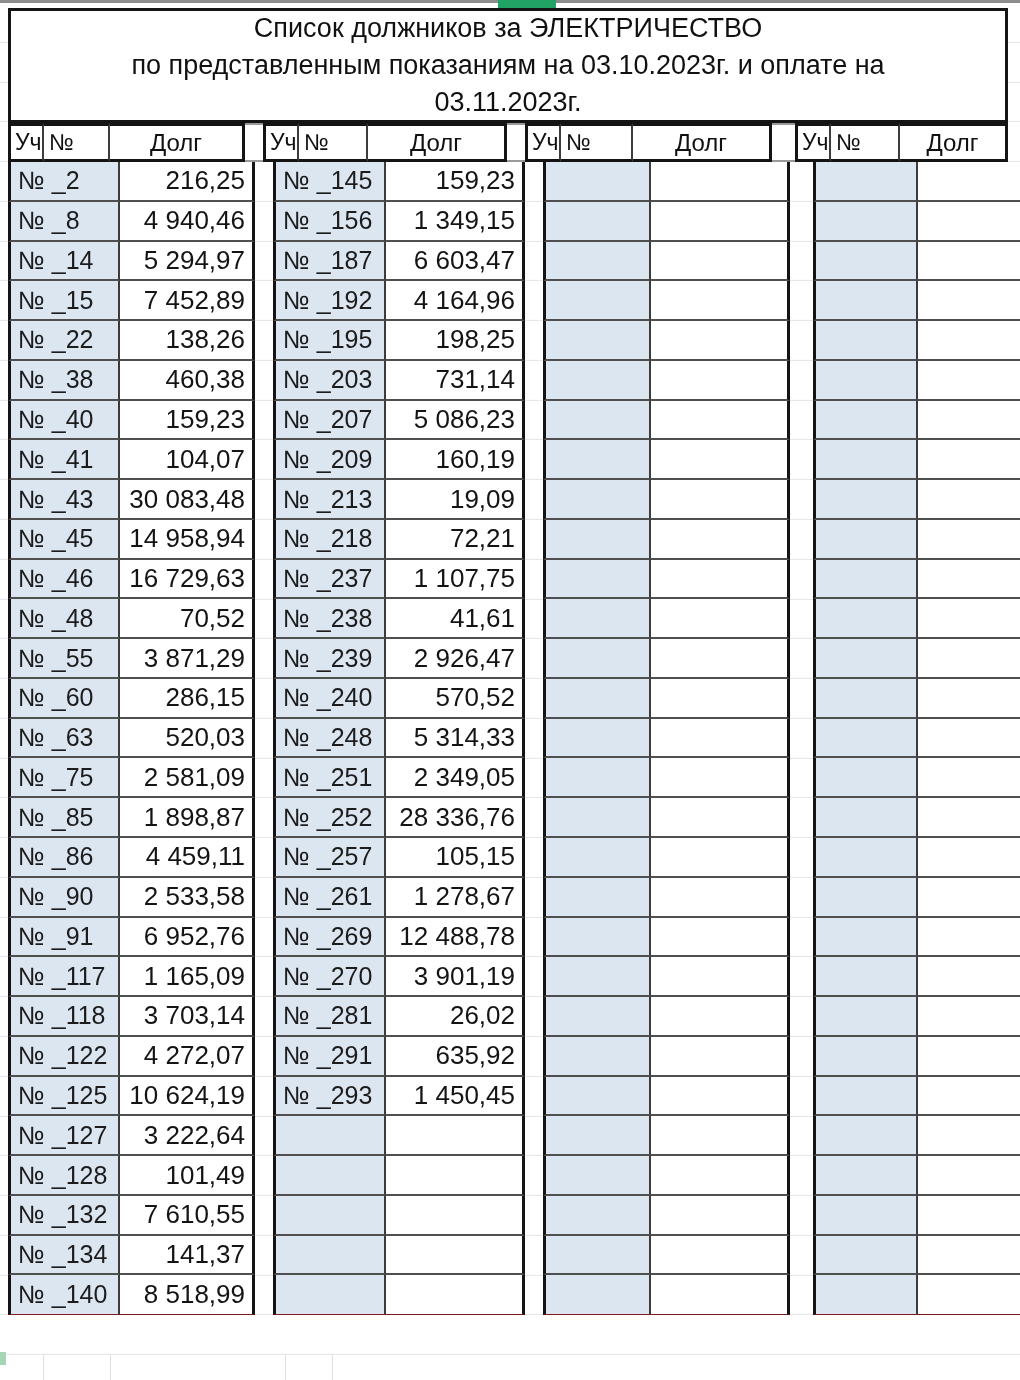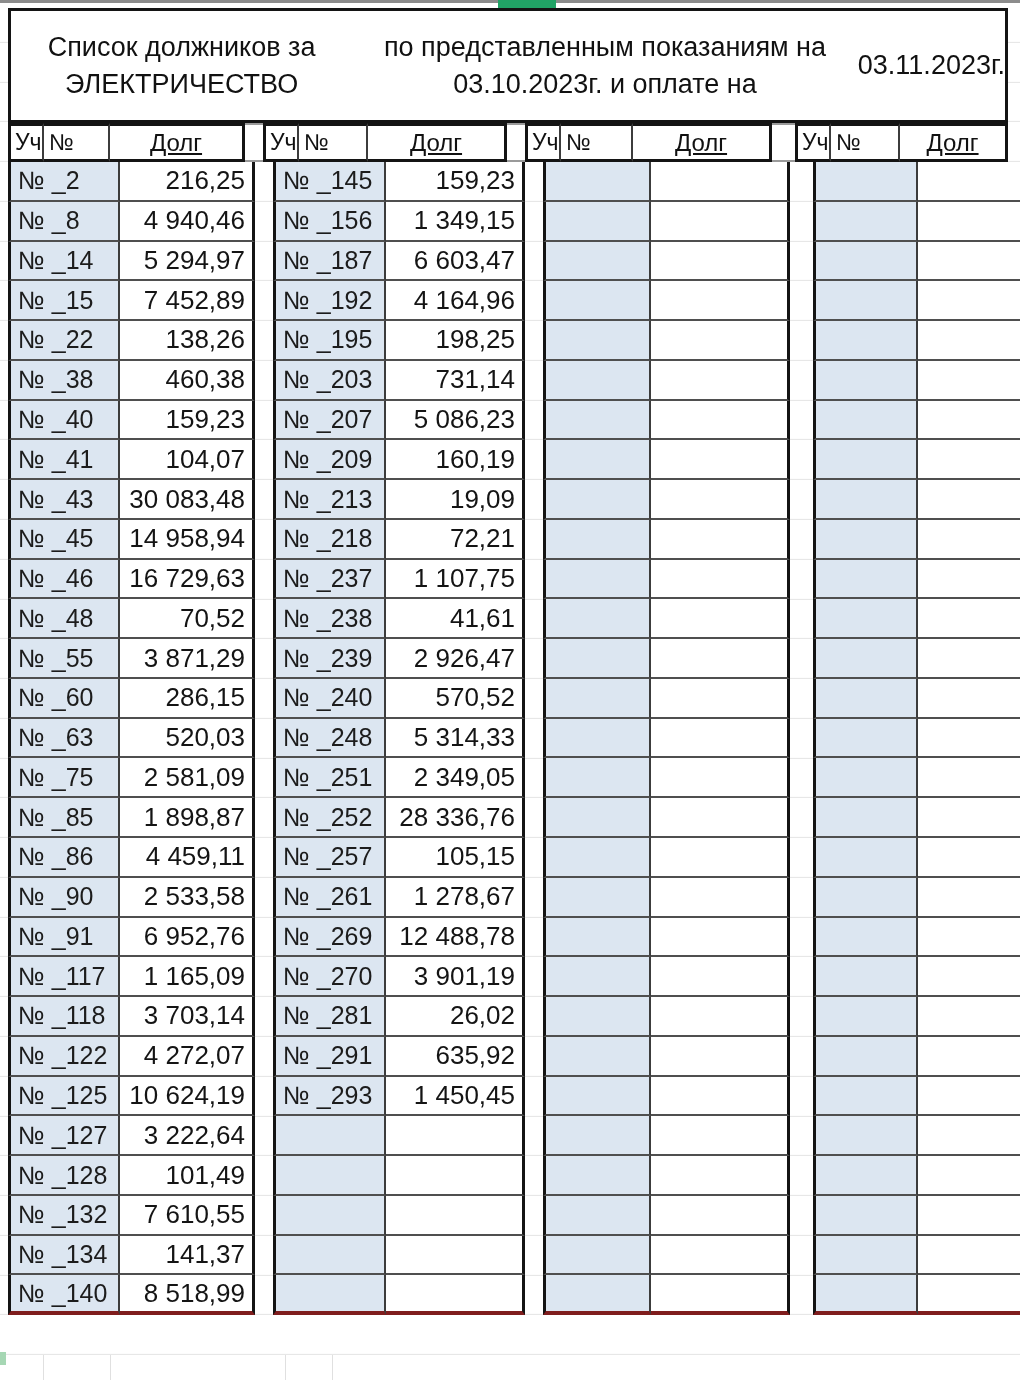--- a/index.html
+++ b/index.html
@@ -13,42 +13,42 @@
     background-image:
       repeating-linear-gradient(to bottom, transparent 0px, transparent 38.77px, #e4e4e4 38.77px, #e4e4e4 39.77px);
     background-position:0 2.9px;
   }
   .topline{position:absolute;left:0;top:0;width:1020px;height:3px;background:#8c8c8c;z-index:1;}
   .green-tab{position:absolute;left:498px;top:0;width:58px;height:8px;z-index:2;}
   .green-sliver{position:absolute;left:0;top:1352px;width:6px;height:13px;z-index:2;}
   .title-box{
     position:absolute;left:8px;top:8px;width:1000px;height:115px;box-sizing:border-box;
     border:3px solid #141414;background:#ffffff;z-index:3;
-    display:flex;flex-direction:row;justify-content:center;align-items:center;
+    display:flex;flex-direction:column;justify-content:center;align-items:center;
     text-align:center;font-size:27px;line-height:37px;color:#111;
   }
   .header-row{
     position:absolute;left:8px;top:123px;height:39px;display:flex;z-index:3;
   }
   .body-rows{position:absolute;left:8px;top:162px;z-index:3;}
   .row{display:flex;height:39.77px;}
   .cell{box-sizing:border-box;height:100%;display:flex;align-items:center;overflow:hidden;}
   
   .hcell{background:#ffffff;border-top:3px solid #141414;border-bottom:3px solid #141414;
          font-size:23px;color:#111;}
   .h-uch{border-left:3px solid #141414;border-right:2px solid #3c3c3c;padding-left:4px;}
   .h-num{border-right:2px solid #3c3c3c;padding-left:5px;}
-  .h-dolg{border-right:3px solid #141414;justify-content:center;font-size:24px;text-decoration:underline;}
+  .h-dolg{border-right:3px solid #141414;justify-content:center;font-size:24px;}
   .h-gap{border-top:2px solid #9a9a9a;border-bottom:2px solid #9a9a9a;background:transparent;}
   
   .lbl{background:#dce6f1;border-left:3px solid #141414;border-right:2px solid #3c3c3c;
        border-bottom:2px solid #4f4f4f;padding-left:7px;font-size:25px;color:#1c1c1c;}
   .val{background:#ffffff;border-right:3px solid #141414;border-bottom:2px solid #4f4f4f;
        justify-content:flex-end;padding-right:7px;font-size:26px;color:#141414;}
-  .row.last .lbl,.row.last .val{border-bottom:4px solid #7f1d1d;}
+  .row.last .lbl,.row.last .val{border-bottom:1px solid #7f1d1d;}
   .gapcell{background:transparent;}
   
   .g1-lbl{width:112px}.g1-val{width:135px}
   .g2-lbl{width:113px}.g2-val{width:139px}
   .g3-lbl{width:108px}.g3-val{width:139px}
   .g4-lbl{width:105px}.g4-val{width:108px}
   .g1-uch,.g2-uch,.g3-uch,.g4-uch{width:36px}
   .g1-num{width:66px}.g2-num{width:69px}.g3-num{width:72px}.g4-num{width:69px}
   .gap1{width:18px}.gap2{width:18px}.gap3{width:23px}
   

